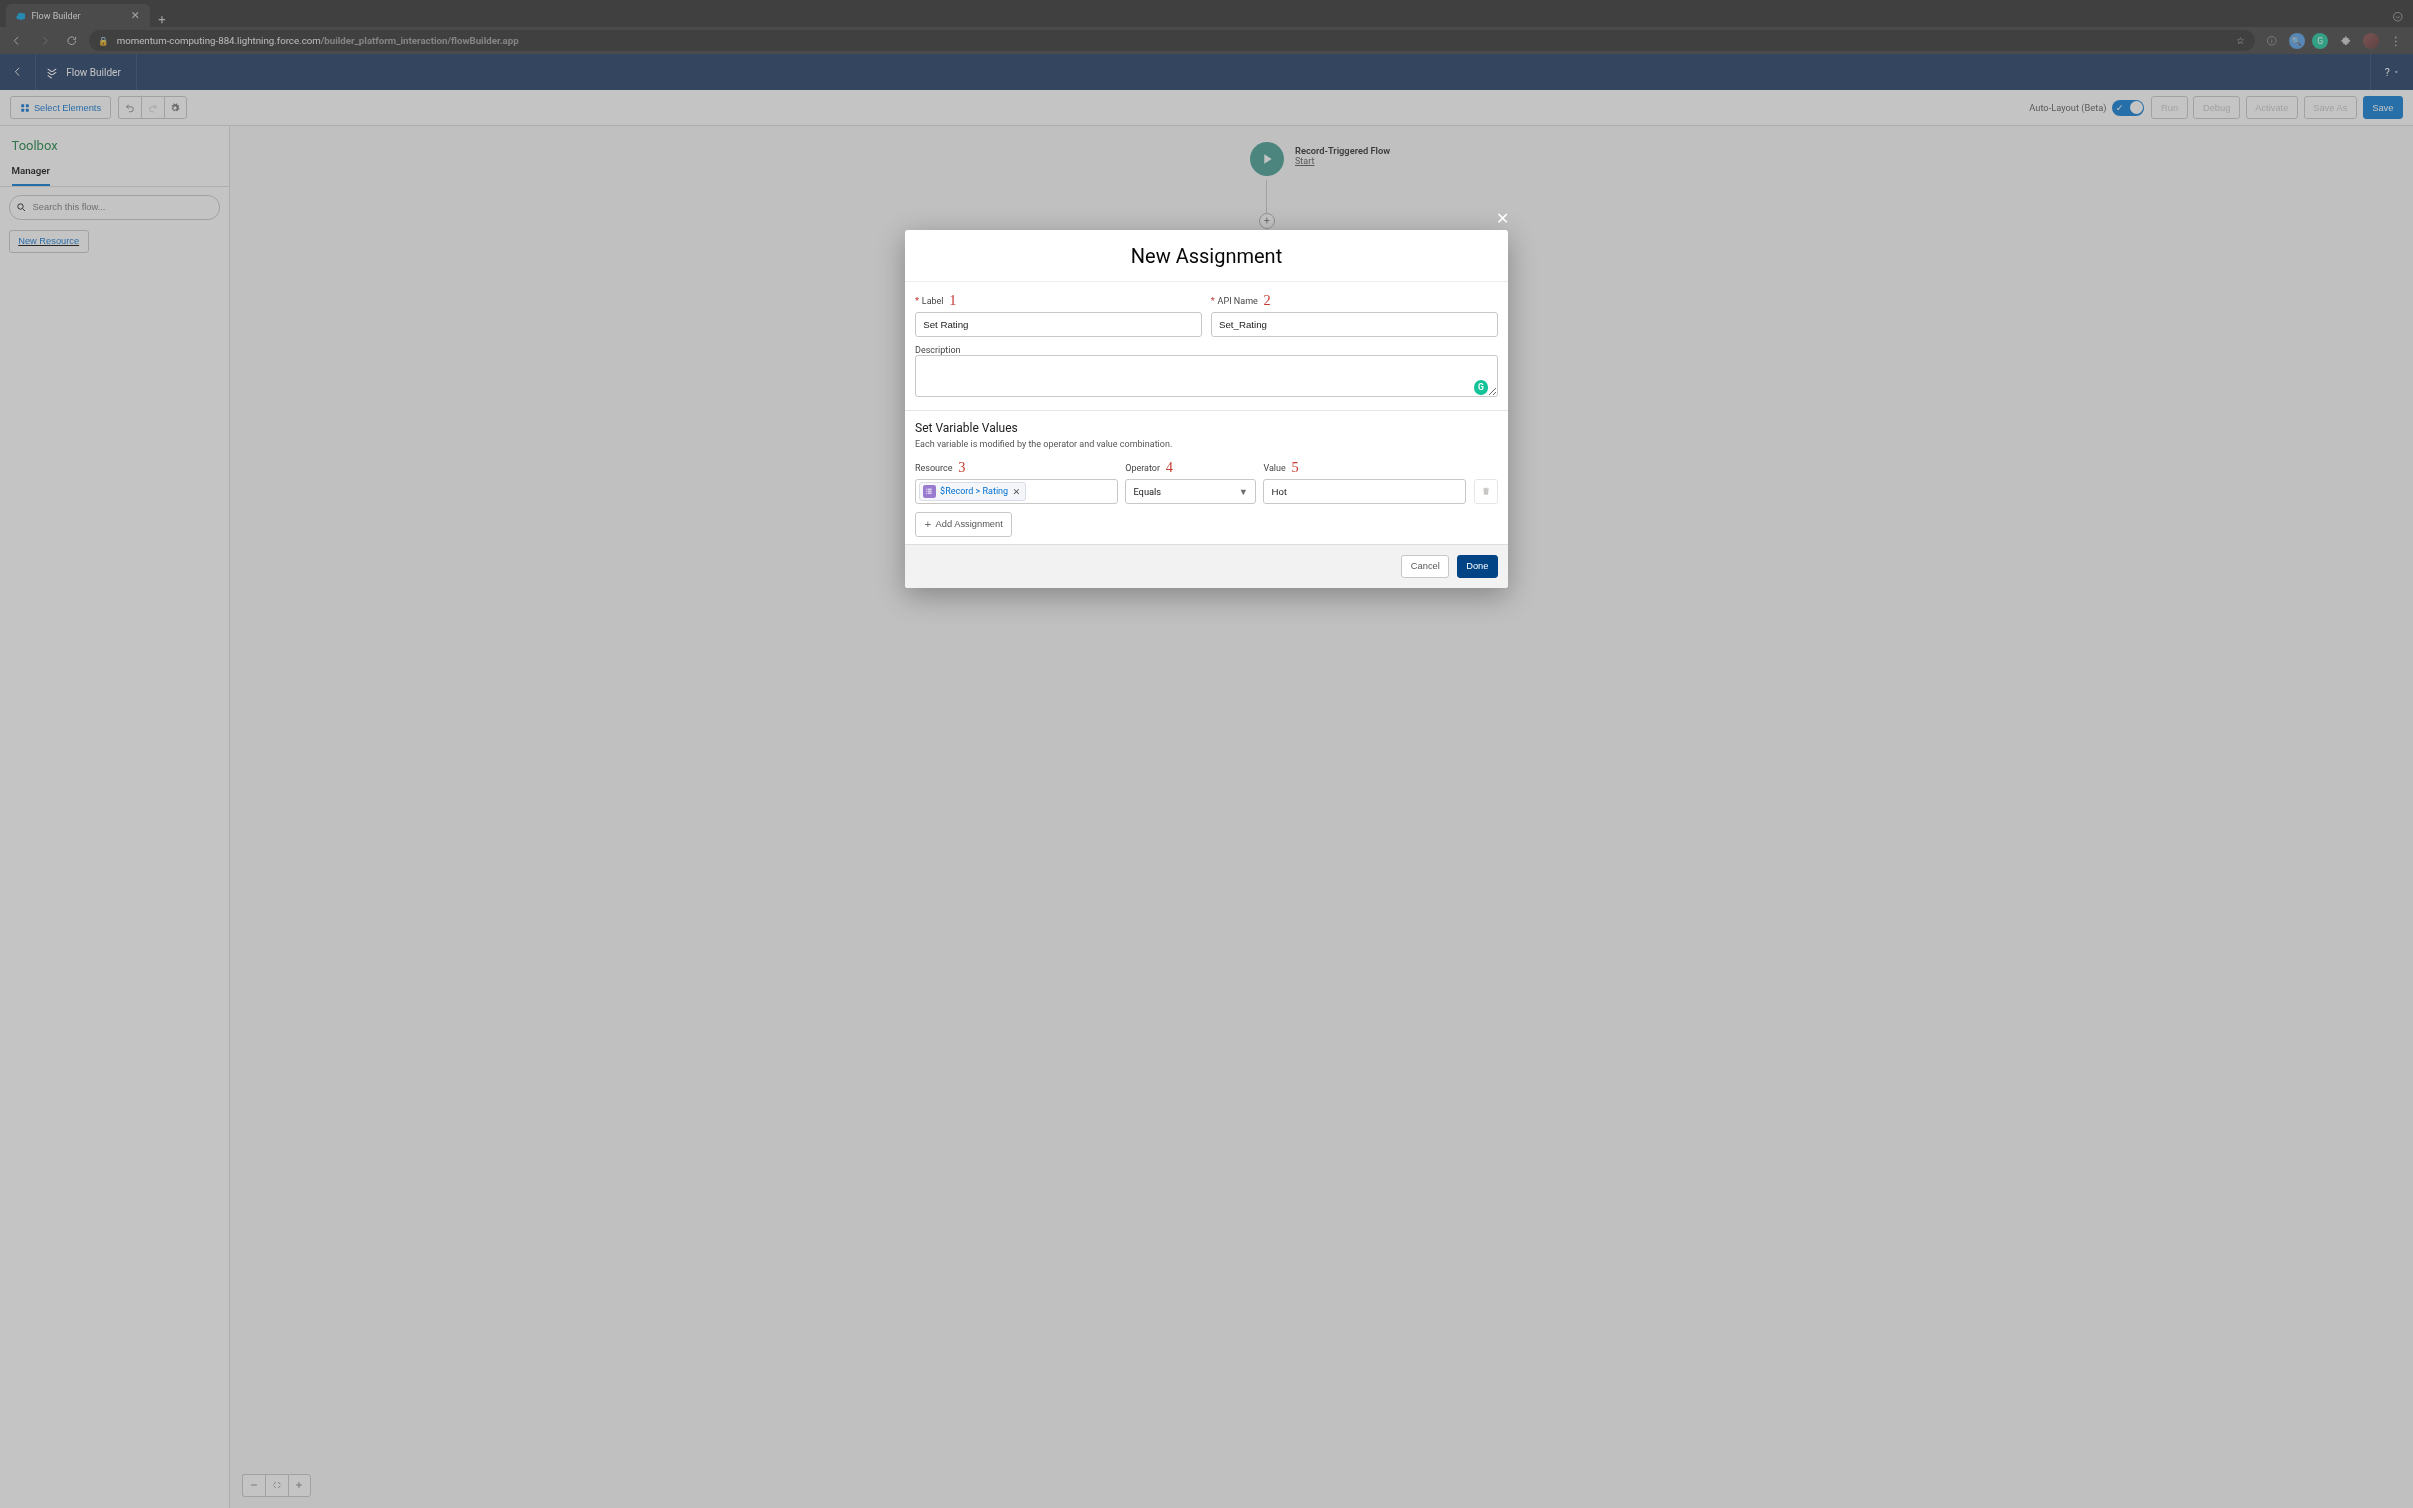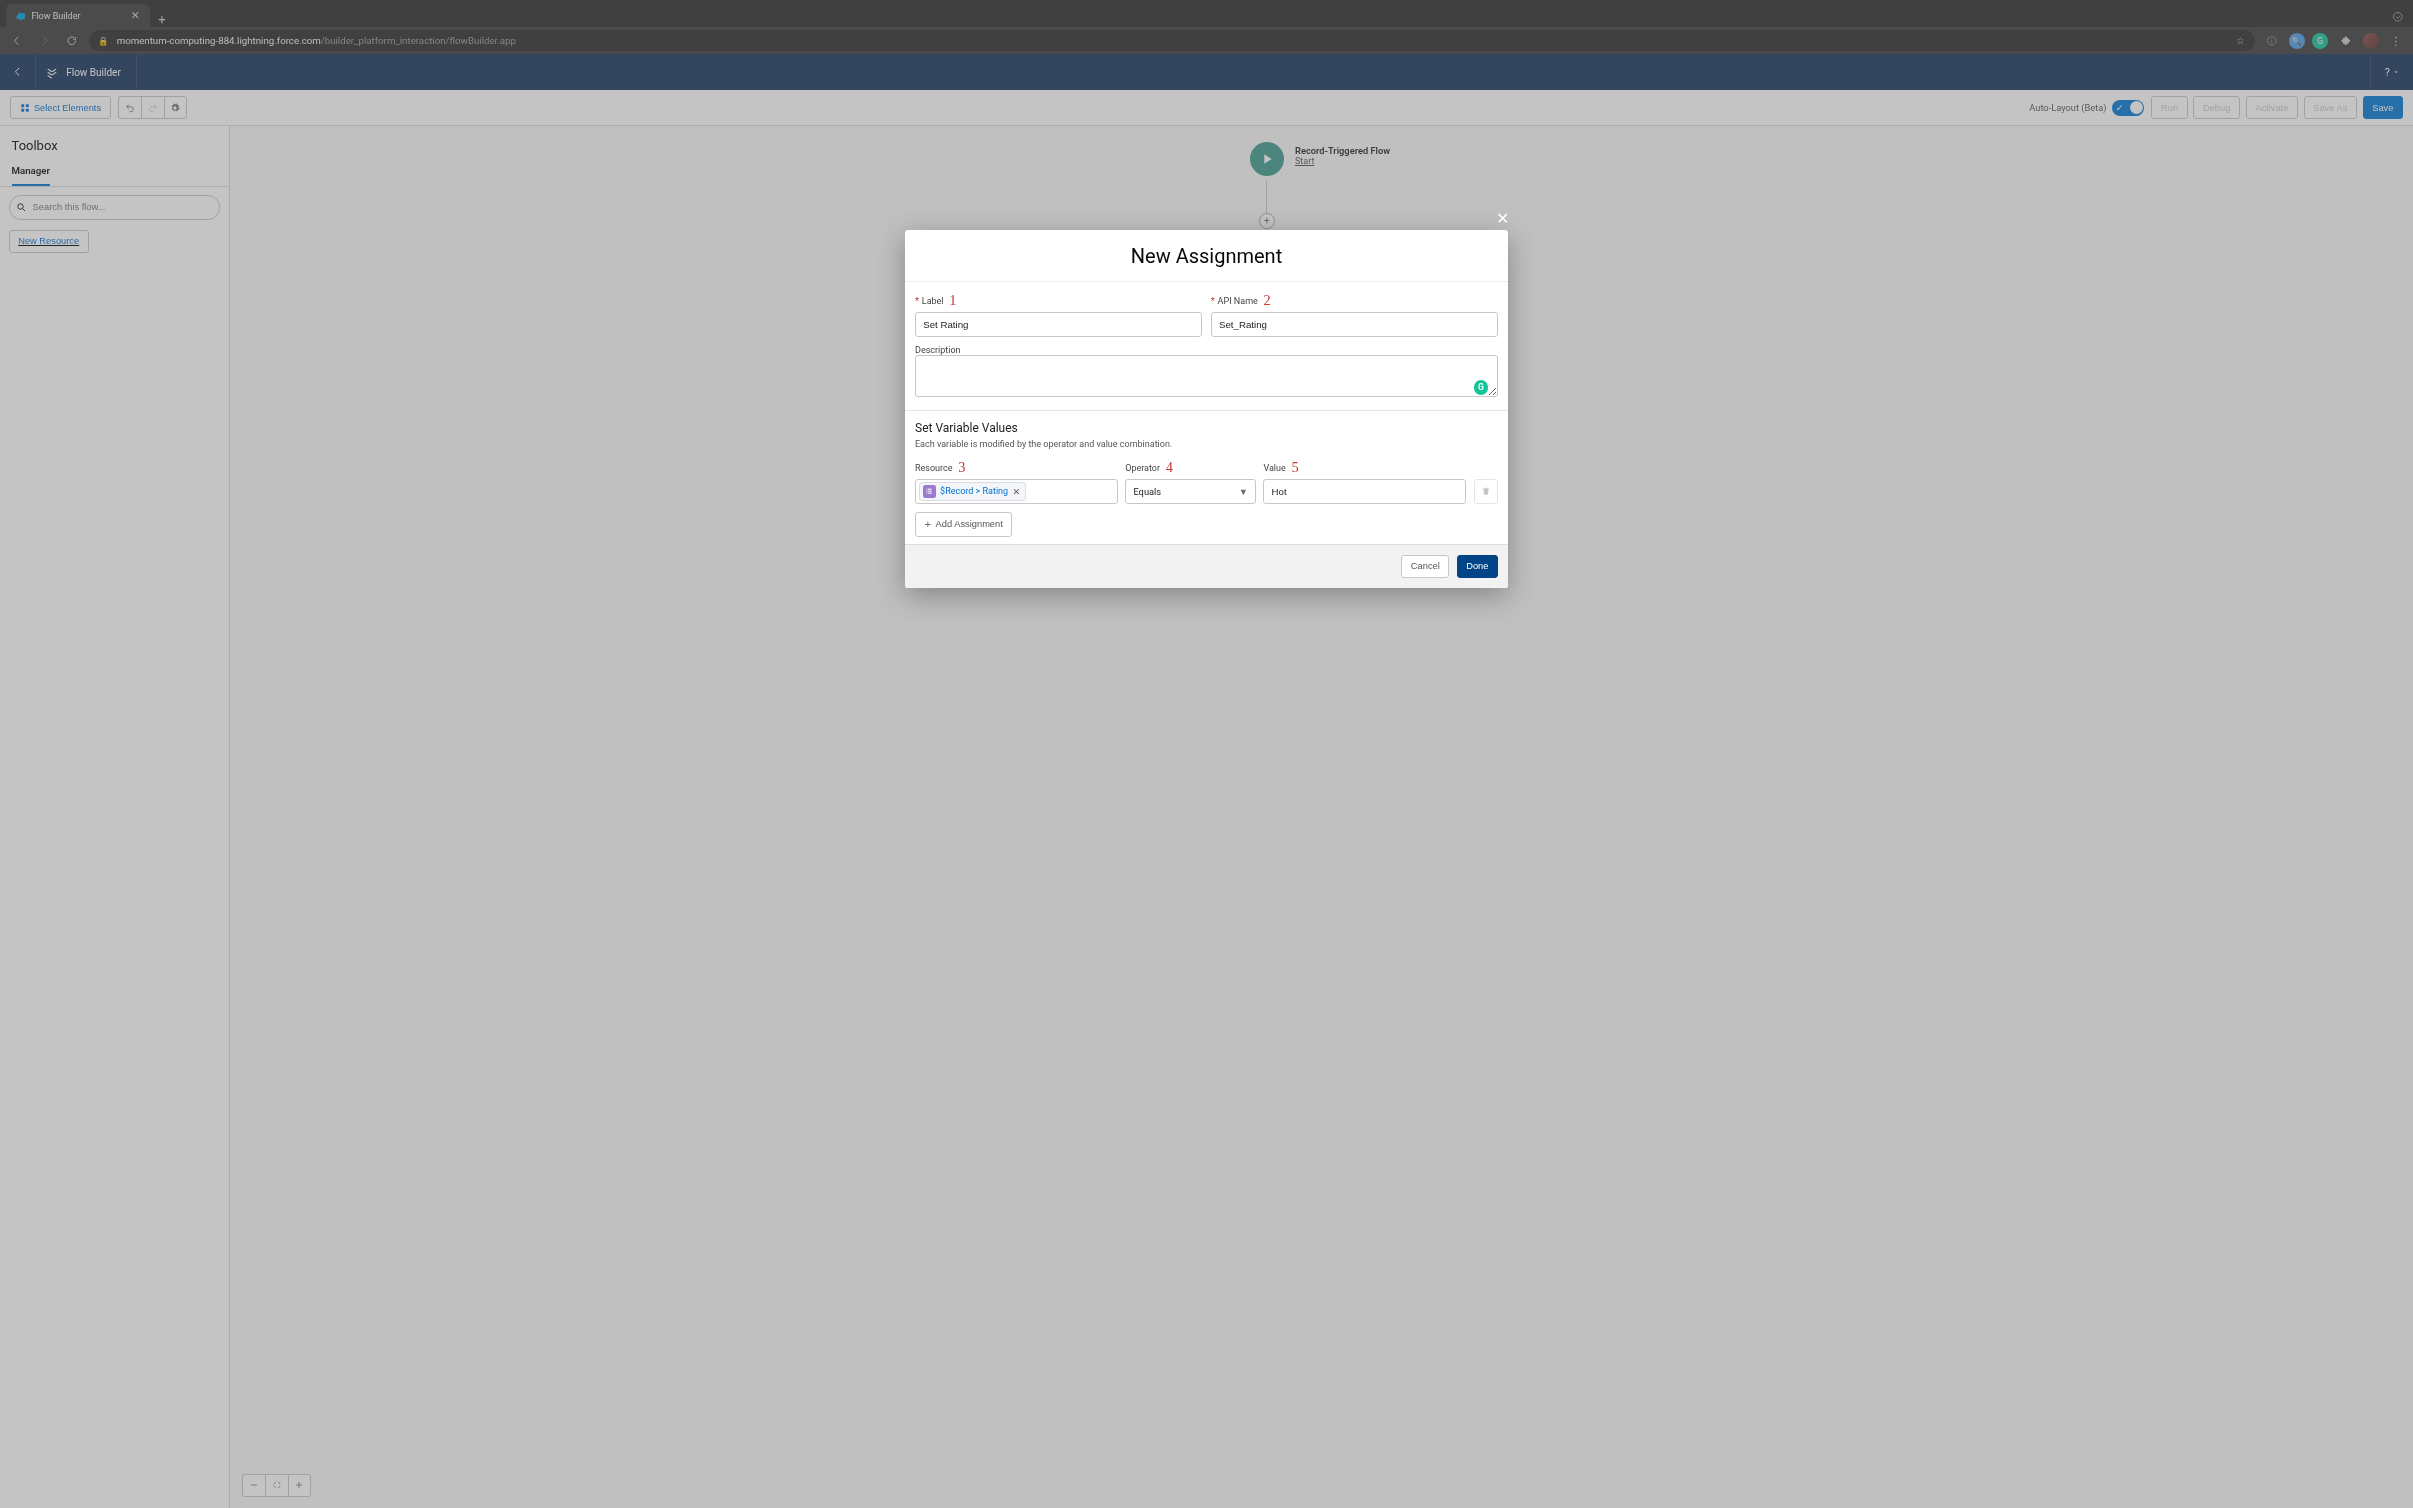--- a/index.html
+++ b/index.html
@@ -14,21 +14,21 @@
   .tab-close { font-size:10.8px; color:#ccc; cursor:pointer; }
   .tab-add { color:#ccc; font-size:13px; padding:0 8.6px; cursor:pointer; }
 
   .addr-row { height:27px; background:#3d3d3d; display:flex; align-items:center; padding:0 7.2px; gap:7.2px; }
   .nav-icon-btn { width:20px; height:20px; display:flex; align-items:center; justify-content:center; border-radius:50%; cursor:pointer; color:#ccc; }
   .nav-icon-btn.disabled { color:#777; }
   .nav-icon-btn svg { width:11.5px; height:11.5px; fill:currentColor; }
   .url-bar { flex:1; background:#2b2b2b; border-radius:14.4px; height:21.5px; display:flex; align-items:center; padding:0 10px; gap:7.2px; color:#ccc; font-size:9.7px; }
   .url-bar .lock { font-size:8.6px; }
   .url-host { color:#eee; }
-  .url-path { color:#9a9a9a; }
+  .url-path { color:#9a9a9a;font-weight:bold; }
   .right-icons { display:flex; align-items:center; gap:7.2px; }
   .circ-avatar { width:16px; height:16px; border-radius:50%; display:flex; align-items:center; justify-content:center; font-size:8.6px; color:white; }
 
   
   .app-header { background:#16325c; height:36px; display:flex; align-items:center; color:#fff; }
   .app-back { width:36px; height:36px; display:flex; align-items:center; justify-content:center; border-right:0.7px solid rgba(255,255,255,0.1); cursor:pointer; }
   .app-title-box { width:101px; height:36px; border-right:0.7px solid rgba(255,255,255,0.1); display:flex; align-items:center; padding:0 10px; gap:7.2px; }
   .flow-icon { width:13px; height:13px; fill:#8ab4ce; }
   .app-title { font-size:10px; }
   .app-header-spacer { flex:1; }
@@ -50,21 +50,21 @@
   .toolbar-spacer { flex:1; }
   .auto-layout { display:flex; align-items:center; gap:5.7px; font-size:9.3px; color:#555; }
   .toggle { width:32px; height:16px; border-radius:8px; background:#0176d3; position:relative; cursor:pointer; }
   .toggle .knob { position:absolute; right:1.4px; top:1.4px; width:13px; height:13px; border-radius:50%; background:#fff; }
   .toggle .check { position:absolute; left:3.6px; top:2.2px; color:#fff; font-size:9.3px; }
   .toolbar-right { display:flex; gap:5.7px; }
 
   
   .main { display:flex; height:calc(100% - 27px - 27px - 36px - 36px); background:#f3f3f3; }
   .sidebar { width:230px; background:#fff; border-right:0.7px solid #dddbda; display:flex; flex-direction:column; }
-  .sb-title { padding:11.5px 11.5px 5.7px 11.5px; font-size:13px; color:#000000; }
+  .sb-title { padding:11.5px 11.5px 5.7px 11.5px; font-size:13px; color:#15803d; }
   .sb-tabs { border-bottom:0.7px solid #dddbda; padding:0 11.5px; }
   .sb-tab { display:inline-block; padding:7.2px 0 7.2px 0; font-size:9.7px; font-weight:600; color:#080707; border-bottom:2.2px solid #0176d3; }
   .sb-search-wrap { padding:8.6px 8.6px 7.2px 8.6px; }
   .sb-search { width:100%; height:24.4px; border:0.7px solid #c9c7c5; border-radius:12px; padding:0 7.2px 0 23px; font-size:9.3px; color:#555; background:#fff; }
   .sb-search-wrap .rel { position:relative; }
   .sb-search-icon { position:absolute; left:7.2px; top:6.5px; width:10.8px; height:10.8px; fill:#969492; }
   .sb-newres { margin:2.9px 8.6px;text-decoration:underline; }
 
   .canvas { flex:1; position:relative; overflow:hidden; background:#f8f8f8; }
   .canvas-zoom { position:absolute; left:11.5px; bottom:11.5px; display:flex; }

